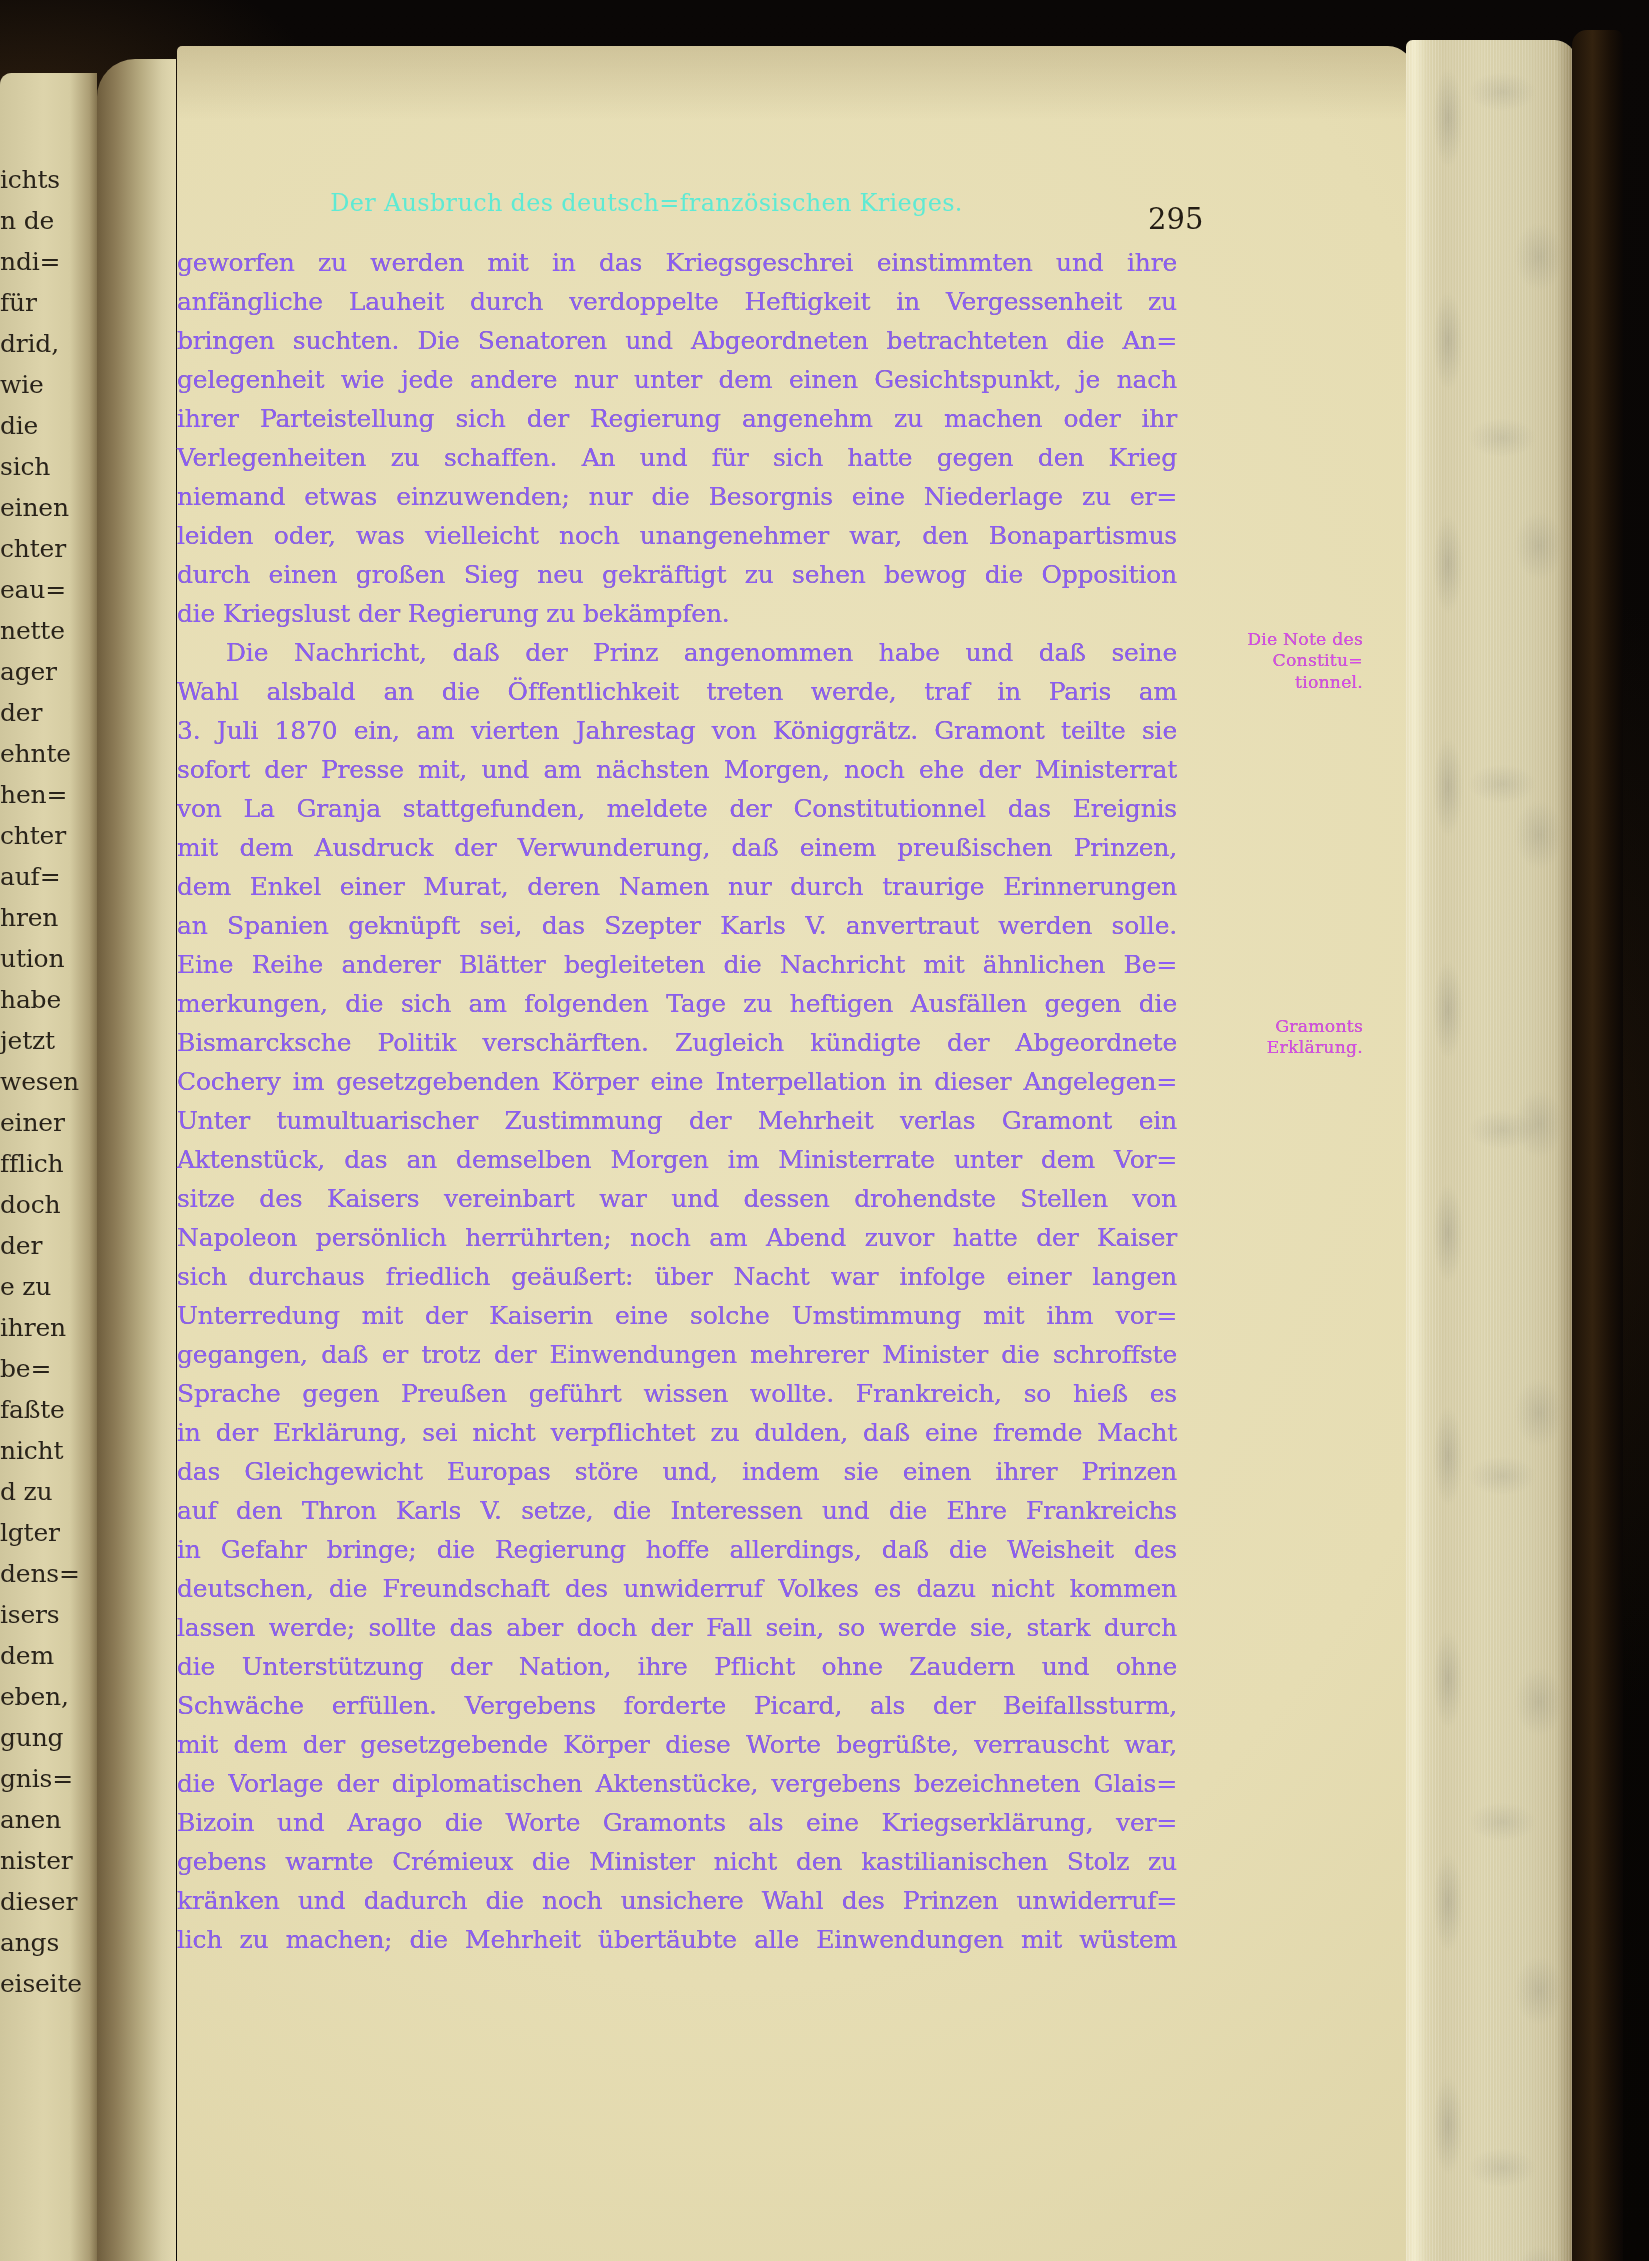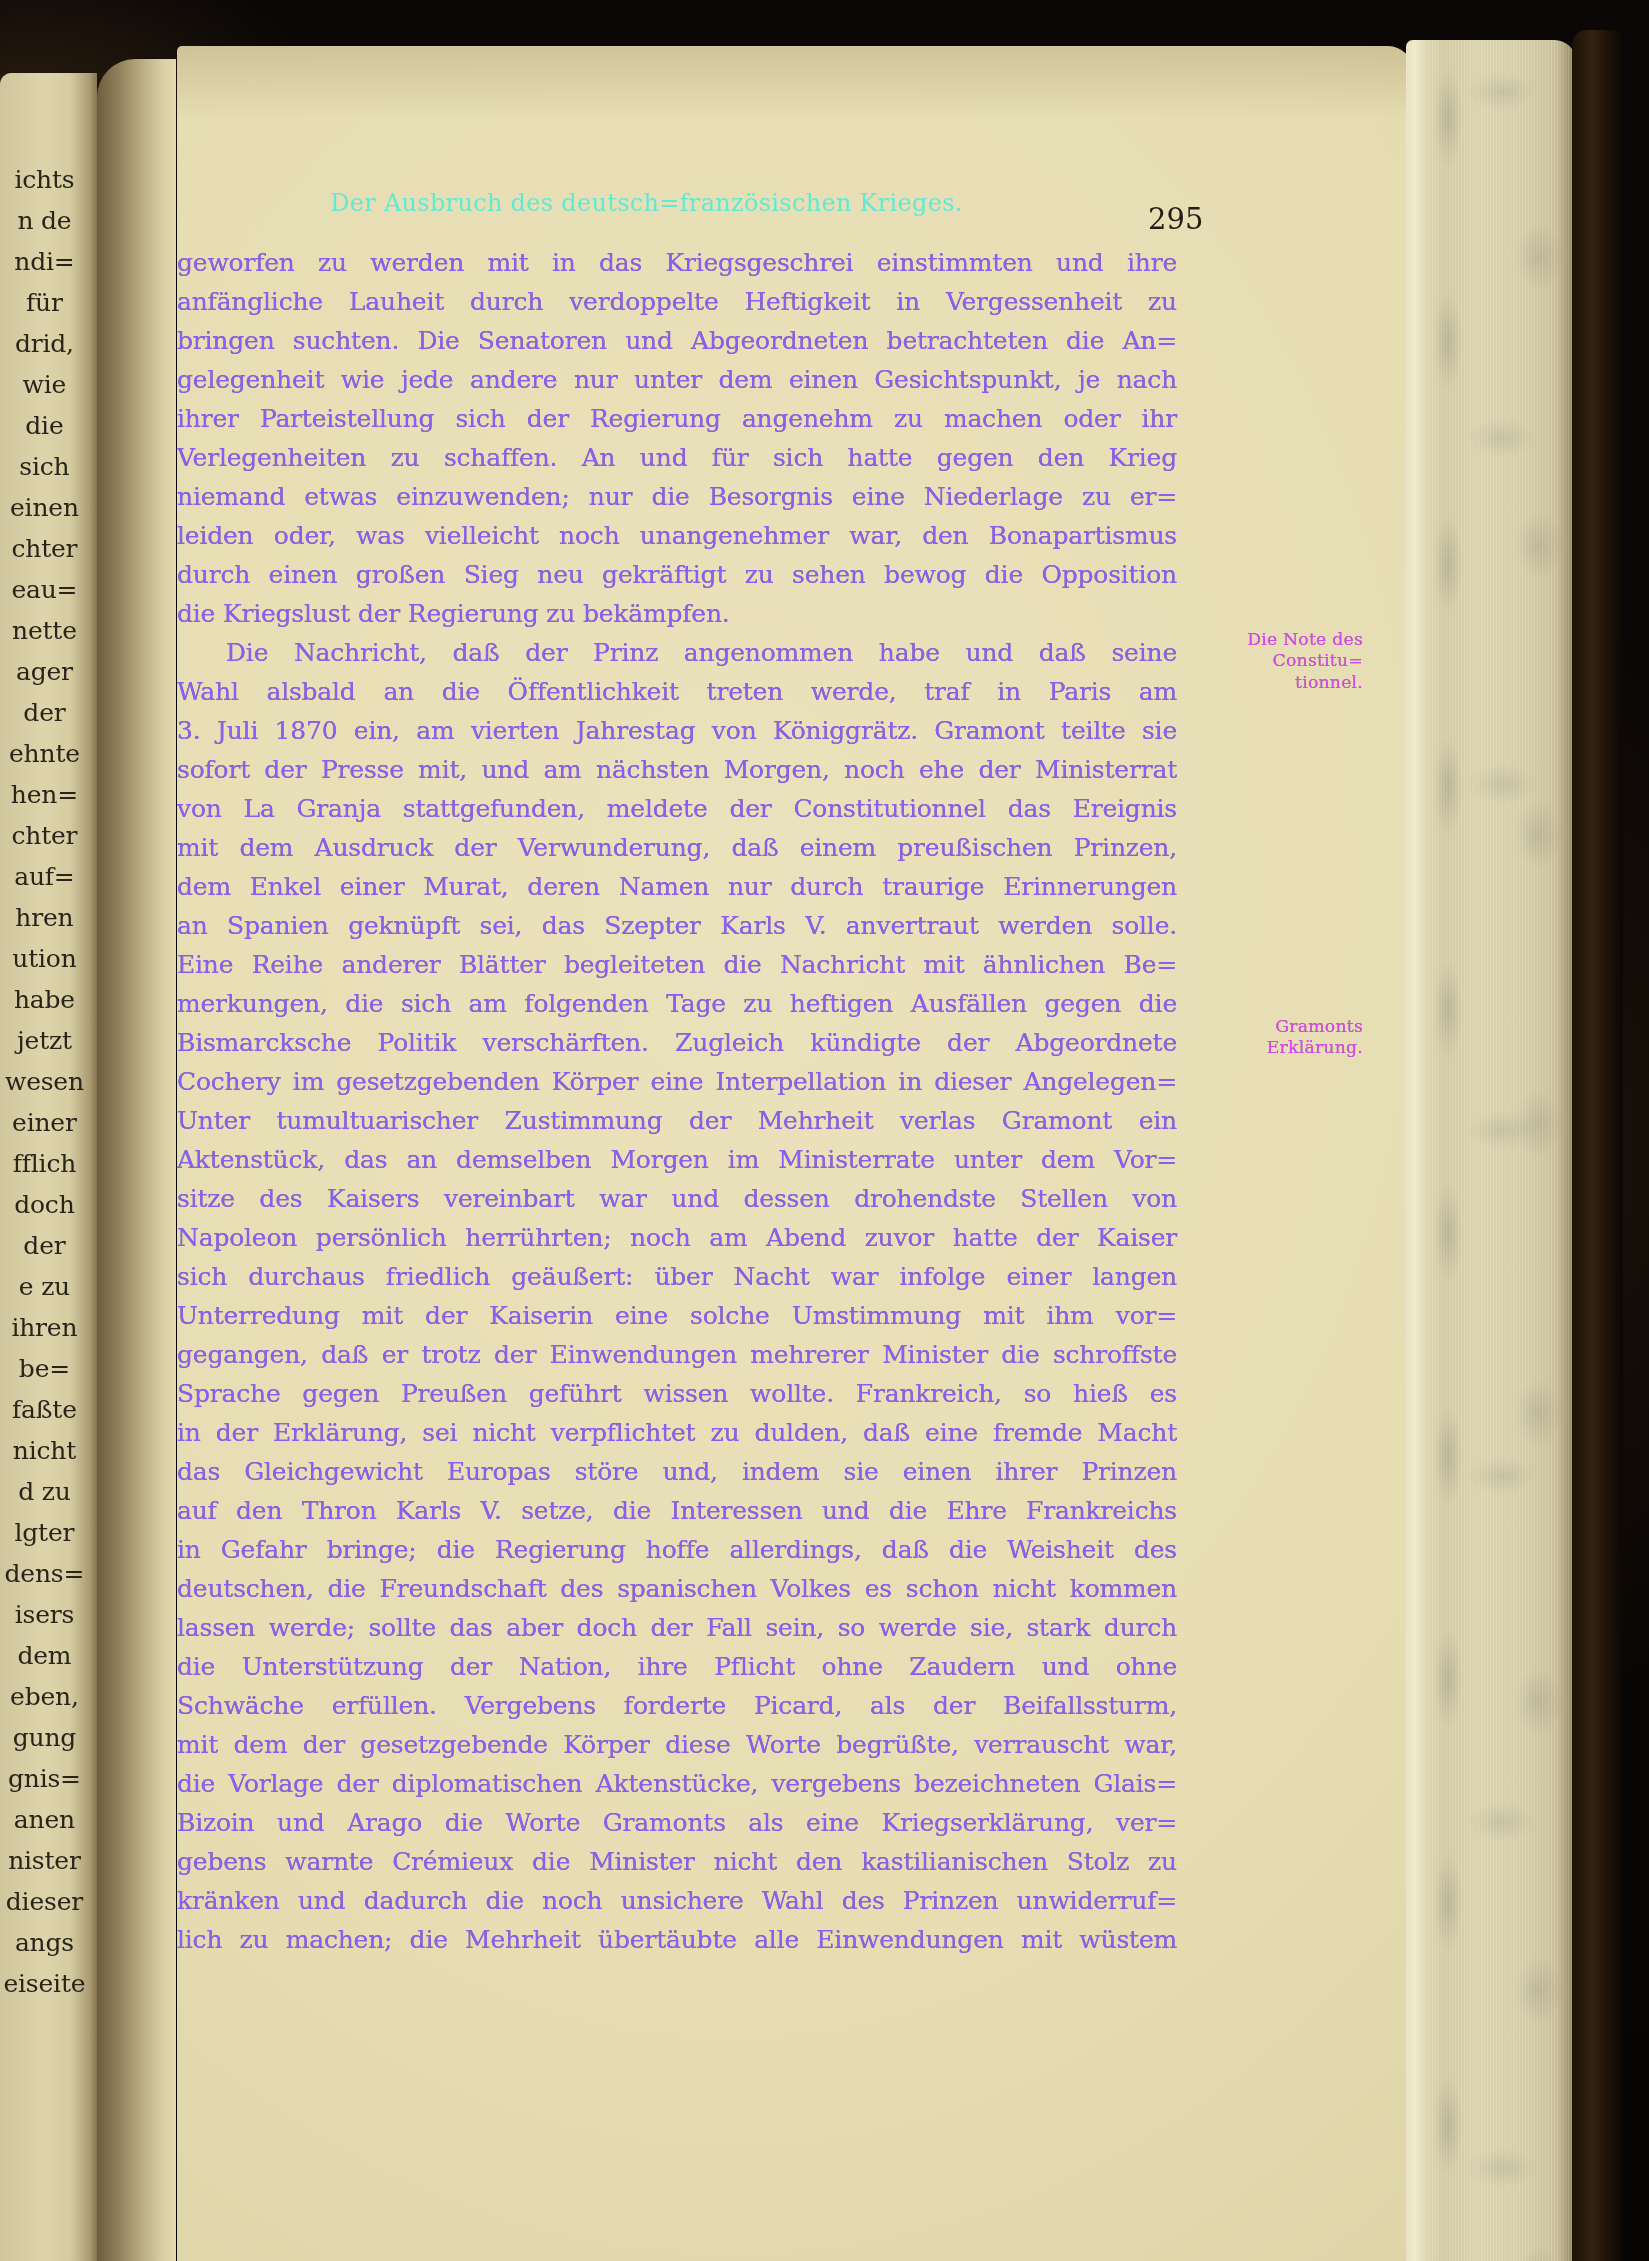--- a/index.html
+++ b/index.html
@@ -16,21 +16,21 @@
       linear-gradient(180deg,#0a0706 0%,#070503 100%);
   }
   
   .left-page-edge{
     position:absolute;left:0;top:73px;bottom:0;width:97px;
     background:linear-gradient(90deg,#cfc69d 0%,#ddd4ab 45%,#d5cca2 72%,#ab9d74 92%,#84744f 100%);
     border-radius:11.5px 0 0 0;
   }
   .fragments{padding:86px 8.2px 0 0;}
   .fragment{
-    height:41px;line-height:41px;text-align:center;
+    height:41px;line-height:41px;text-align:left;
     font-size:25px;color:#29231a;letter-spacing:-0.2px;white-space:nowrap;overflow:hidden;
   }
   
   .gutter-shadow{
     position:absolute;left:97px;top:59px;bottom:0;width:79px;
     background:linear-gradient(90deg,#6e5d3d 0%,#8d7c57 24%,#b6aa80 55%,#d7cea6 82%,#e3dab2 100%);
     border-radius:38px 0 0 0;
   }
   
   .page{
@@ -181,21 +181,21 @@
       <div class="line">sitze des Kaisers vereinbart war und dessen drohendste Stellen von</div>
       <div class="line">Napoleon persönlich herrührten; noch am Abend zuvor hatte der Kaiser</div>
       <div class="line">sich durchaus friedlich geäußert: über Nacht war infolge einer langen</div>
       <div class="line">Unterredung mit der Kaiserin eine solche Umstimmung mit ihm vor=</div>
       <div class="line">gegangen, daß er trotz der Einwendungen mehrerer Minister die schroffste</div>
       <div class="line">Sprache gegen Preußen geführt wissen wollte.  Frankreich, so hieß es</div>
       <div class="line">in der Erklärung, sei nicht verpflichtet zu dulden, daß eine fremde Macht</div>
       <div class="line">das Gleichgewicht Europas störe und, indem sie einen ihrer Prinzen</div>
       <div class="line">auf den Thron Karls V. setze, die Interessen und die Ehre Frankreichs</div>
       <div class="line">in Gefahr bringe; die Regierung hoffe allerdings, daß die Weisheit des</div>
-      <div class="line">deutschen, die Freundschaft des spanischen Volkes es schon nicht kommen</div>
+      <div class="line">deutschen, die Freundschaft des unwiderruf Volkes es dazu nicht kommen</div>
       <div class="line">lassen werde; sollte das aber doch der Fall sein, so werde sie, stark durch</div>
       <div class="line">die Unterstützung der Nation, ihre Pflicht ohne Zaudern und ohne</div>
       <div class="line">Schwäche erfüllen.  Vergebens forderte Picard, als der Beifallssturm,</div>
       <div class="line">mit dem der gesetzgebende Körper diese Worte begrüßte, verrauscht war,</div>
       <div class="line">die Vorlage der diplomatischen Aktenstücke, vergebens bezeichneten Glais=</div>
       <div class="line">Bizoin und Arago die Worte Gramonts als eine Kriegserklärung, ver=</div>
       <div class="line">gebens warnte Crémieux die Minister nicht den kastilianischen Stolz zu</div>
       <div class="line">kränken und dadurch die noch unsichere Wahl des Prinzen unwiderruf=</div>
       <div class="line">lich zu machen; die Mehrheit übertäubte alle Einwendungen mit wüstem</div>
     </div>

